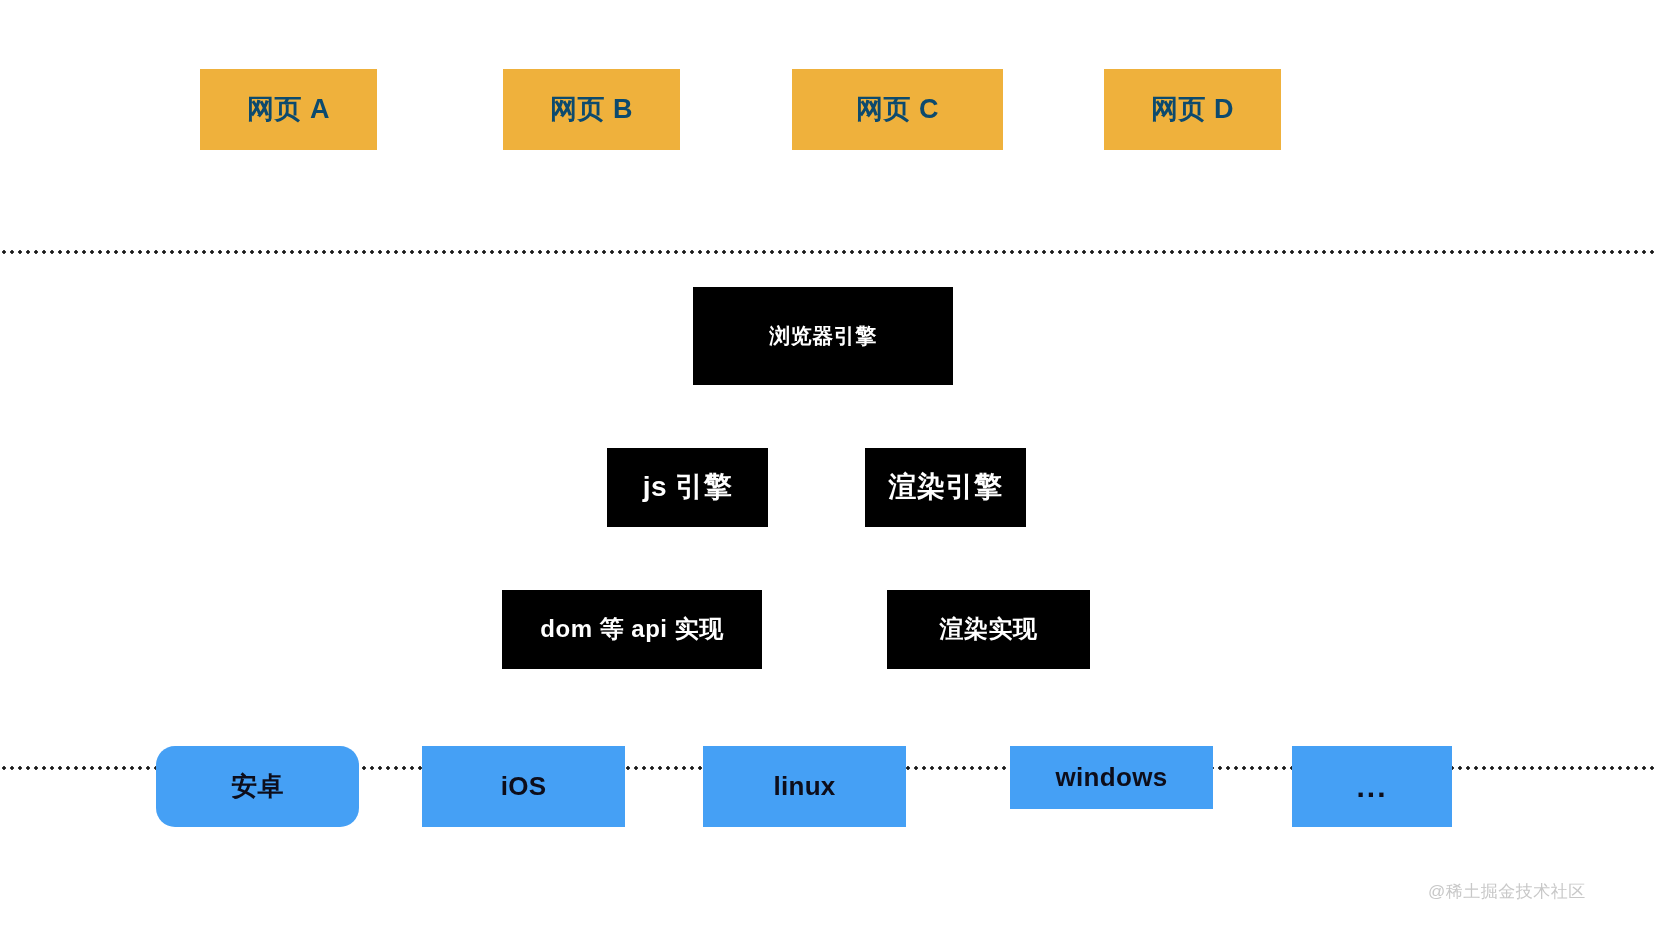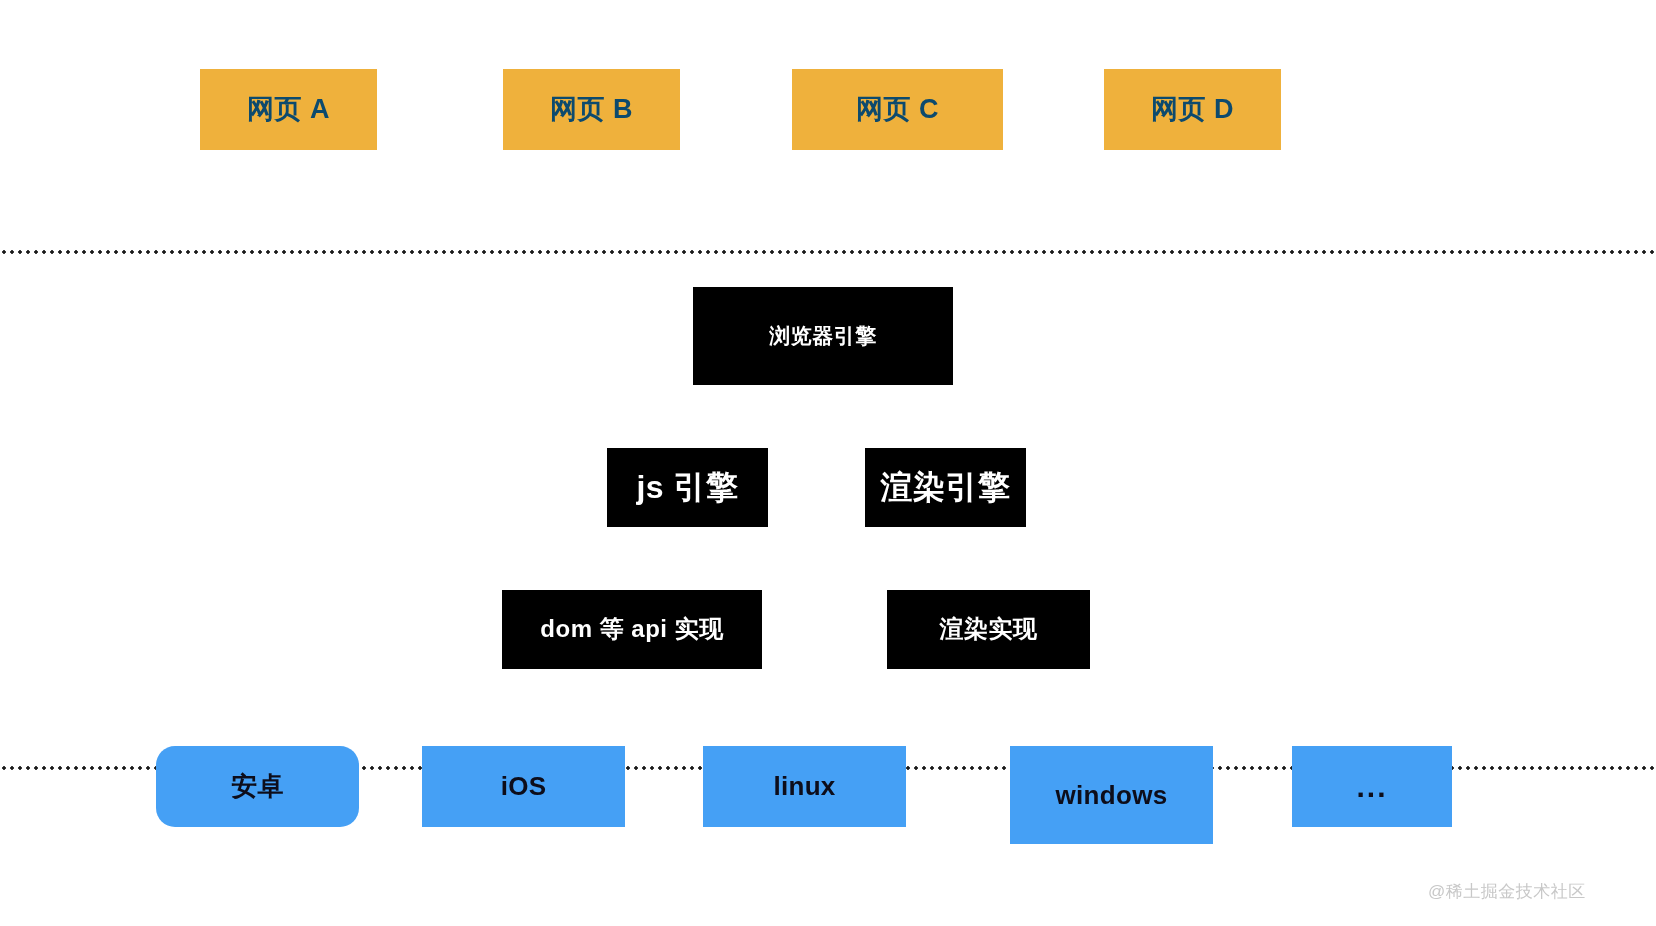--- a/index.html
+++ b/index.html
@@ -35,21 +35,21 @@
     font-weight: 700;
     letter-spacing: 0.5px;
   }
   .box-engine {
     background: #000000;
     color: #ffffff;
     font-weight: 700;
     letter-spacing: 0.5px;
   }
   .box-engine.lvl1 { font-size: 21px; }
-  .box-engine.lvl2 { font-size: 32px; }
+  .box-engine.lvl2 { font-size: 28px; }
   .box-engine.lvl3 { font-size: 24px; }
   .box-os {
     background: #45a0f5;
     color: #0d0d1a;
     font-size: 26px;
     font-weight: 700;
     letter-spacing: 0.3px;
   }
   .box-os.ellipsis {
     font-size: 30px;
@@ -97,19 +97,19 @@
     <div class="box box-engine lvl3" style="left: 502px; top: 590px; width: 260px; height: 79px;">dom 等 api 实现</div>
     <div class="box box-engine lvl3" style="left: 887px; top: 590px; width: 203px; height: 79px;">渲染实现</div>
   </div>
 
   <div class="divider" style="top: 766px;"></div>
 
   <div>
     <div class="box box-os" style="left: 156px; top: 746px; width: 203px; height: 81px; border-radius: 19px;">安卓</div>
     <div class="box box-os" style="left: 422px; top: 746px; width: 203px; height: 81px;">iOS</div>
     <div class="box box-os" style="left: 703px; top: 746px; width: 203px; height: 81px;">linux</div>
-    <div class="box box-os" style="left: 1010px; top: 746px; width: 203px; height: 98px;">windows</div>
+    <div class="box box-os" style="left: 1010px; top: 746px; width: 203px; height: 63px;">windows</div>
     <div class="box box-os ellipsis" style="left: 1292px; top: 746px; width: 160px; height: 81px;">...</div>
   </div>
 
   <div class="watermark" style="left: 1428px; top: 880px;">@稀土掘金技术社区</div>
 
 </div>
 
 </body></html>

